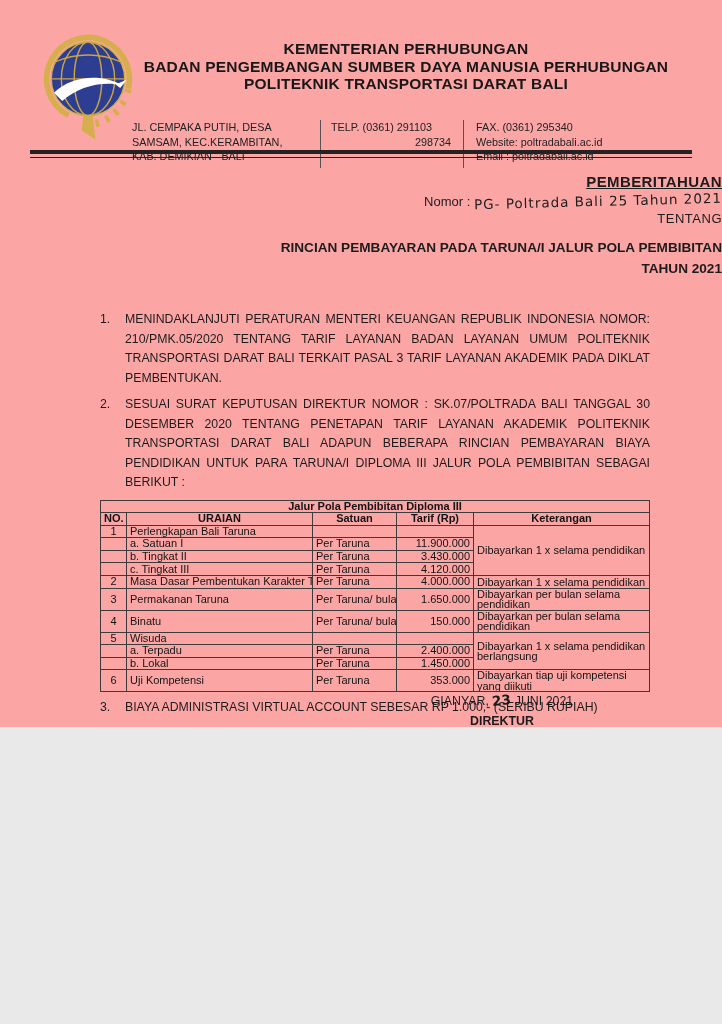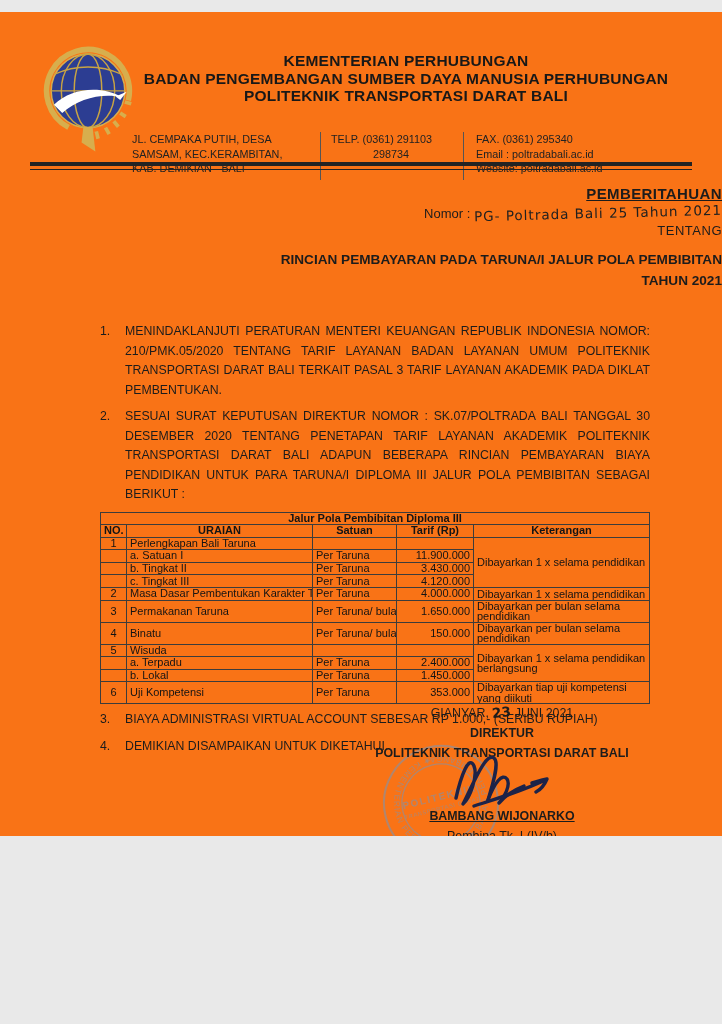--- a/index.html
+++ b/index.html
@@ -1,31 +1,31 @@
 <!DOCTYPE html>
 <html><head>
 <meta charset="utf-8">
 <style>
   html,body { margin:0; padding:0; background:#e9e9e9; }
   .page {
-    position:relative; width:722px; height:824px; margin:12px auto;
-    background:#f97316; overflow:hidden;
+    position:relative; width:722px; height:727px; margin:0 auto;
+    background:#fca5a5; overflow:hidden;
     font-family:"Liberation Sans", sans-serif; color:#1c1c1c;
   }
 
   
   .letterhead { position:absolute; top:0; left:0; right:0; }
   .logo { position:absolute; left:42px; top:33px; width:92px; height:112px; }
   .lh-center { position:absolute; left:118px; right:28px; top:40px; text-align:center; }
   .lh-line { font-weight:bold; font-size:15.5px; line-height:17.5px; letter-spacing:.2px; color:#181818; }
   .contact { position:absolute; left:132px; right:34px; top:120px; display:flex; font-size:10.8px; line-height:14.5px; color:#222; }
   .c-col1 { width:178px; }
   .c-div { border-left:1.3px solid #555; margin:0 10px; height:48px; }
   .c-col2 { width:122px; }
-  .c-col2 .r { text-align:center; padding-right:2px; }
+  .c-col2 .r { text-align:right; padding-right:2px; }
   .c-col3 { flex:1; padding-left:2px; }
   .rule { position:absolute; left:30px; right:30px; top:150px; height:3px;
           border-top:4px solid #232323; border-bottom:1.5px solid #232323; }
 
   
   .title-block { position:absolute; top:173px; left:0; right:0; text-align:right; }
   .t-head { font-size:15px; font-weight:bold; text-decoration:underline; letter-spacing:.4px; }
   .t-nomor { font-size:13px; margin-top:3px; }
   .hand { font-family:"DejaVu Sans", sans-serif; font-size:13.5px; letter-spacing:1px;
           display:inline-block; transform:rotate(-1.5deg); color:#202020; }
@@ -108,22 +108,22 @@
         <div>KAB. DEMIKIAN - BALI</div>
       </div>
       <div class="c-div"></div>
       <div class="c-col2">
         <div>TELP. (0361) 291103</div>
         <div class="r">298734</div>
       </div>
       <div class="c-div"></div>
       <div class="c-col3">
         <div>FAX. (0361) 295340</div>
+        <div>Website: poltradabali.ac.id</div>
         <div>Email : poltradabali.ac.id</div>
-        <div>Website: poltradabali.ac.id</div>
       </div>
     </div>
 
     <div class="rule"></div>
   </div>
 
   <div class="title-block">
     <div class="t-head">PEMBERITAHUAN</div>
     <div class="t-nomor">
       <span>Nomor :</span>

